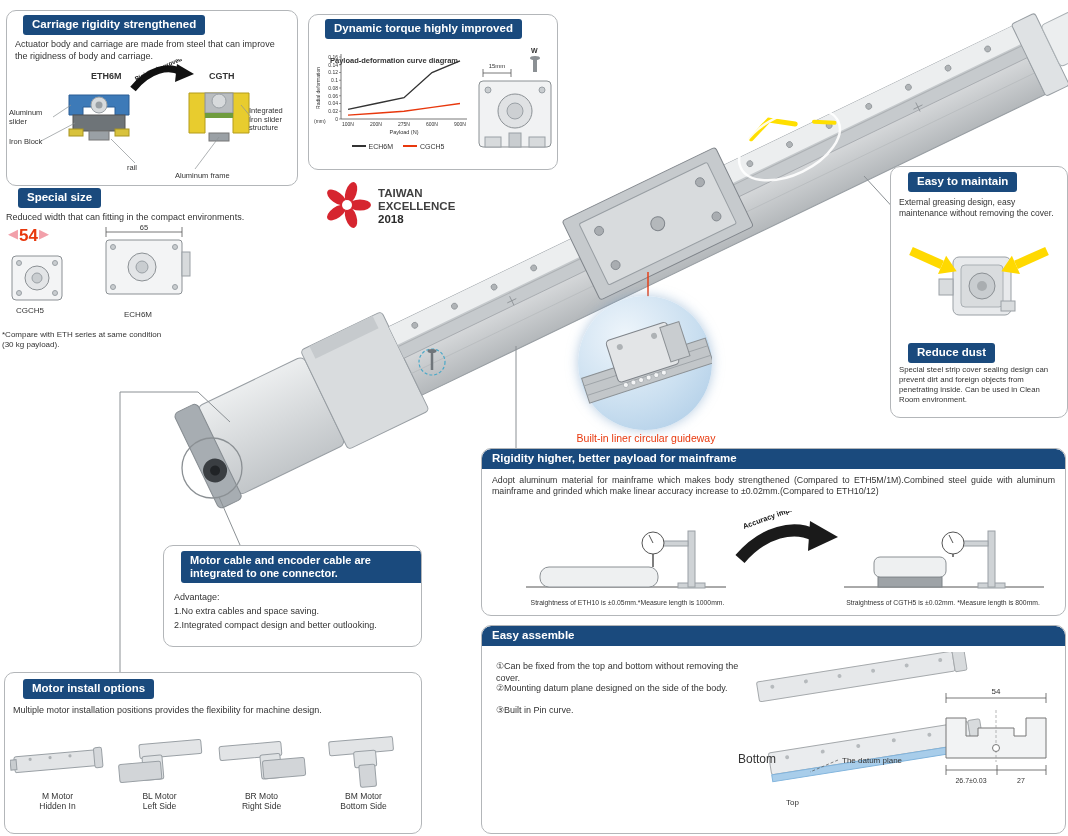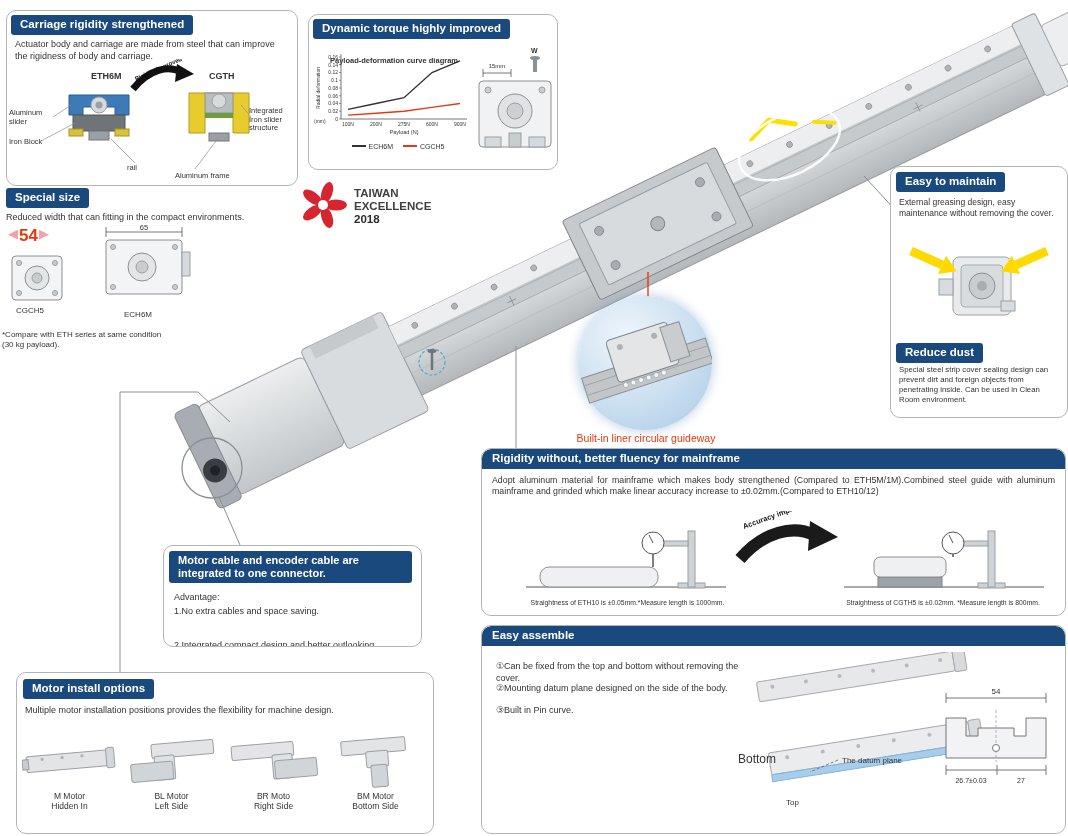--- a/index.html
+++ b/index.html
@@ -1,21 +1,21 @@
 <!DOCTYPE html>
 <html><head>
 <meta charset="utf-8">
 <style>
   html,body{margin:0;padding:0;background:#fff;}
   #page{position:relative;width:1068px;height:836px;background:#fff;overflow:hidden;
         font-family:"Liberation Sans",sans-serif;color:#333;}
   .abs{position:absolute;}
   .box{position:absolute;border:1px solid #b3b6b9;border-radius:10px;background:#fff;z-index:2;overflow:hidden;}
   .hdr{position:absolute;background:#1a4a7d;color:#fff;font-weight:bold;font-size:11.5px;
-       padding:3px 9px 4px 9px;border-radius:3px;line-height:1.15;white-space:nowrap;z-index:3;}
+       padding:3px 9px 4px 9px;border-radius:3px;line-height:1.15;white-space:nowrap;z-index:3;margin-left:12px;}
   .hdr.wrap{white-space:normal;}
   .hdr-full{position:absolute;left:0;top:0;width:100%;box-sizing:border-box;background:#1a4a7d;color:#fff;
        font-weight:bold;font-size:11.5px;padding:3px 10px 4px 10px;border-radius:9px 9px 0 0;line-height:1.15;z-index:3;}
   .t{position:absolute;color:#333;line-height:1.3;}
   .c{text-align:center;}
   .red{color:#e8380d;}
   svg{display:block;}
   .ovl{position:absolute;left:0;top:0;z-index:1;}
   .legend{position:absolute;font-size:7px;color:#333;white-space:nowrap;}
   .legend .dash{display:inline-block;width:14px;height:2px;margin:0 3px 2px 8px;vertical-align:middle;background:#333;}
@@ -224,21 +224,21 @@
         <circle cx="36" cy="30" r="8" fill="#cdd0d3" stroke="#9aa0a5"></circle>
         <circle cx="9" cy="9" r="3" fill="#c9cdd0" stroke="#9aa0a5"></circle>
           <circle cx="63" cy="9" r="3" fill="#c9cdd0" stroke="#9aa0a5"></circle>
         <rect x="6" y="56" width="16" height="10" fill="#d7dadc" stroke="#9aa0a5"></rect>
         <rect x="50" y="56" width="16" height="10" fill="#d7dadc" stroke="#9aa0a5"></rect>
         <rect x="30" y="52" width="12" height="14" fill="#c9cdd0" stroke="#9aa0a5"></rect>
       </g>
     </svg>
   </div>
 
-  <div class="abs" style="left:298px;top:178px;width:170px;height:58px;z-index:2;">
+  <div class="abs" style="left:322px;top:178px;width:170px;height:58px;z-index:2;">
     <svg class="abs" style="left:0;top:2px;" width="50" height="50">
       <g transform="translate(25,25)">
         <g fill="#d6252f">
           <ellipse cx="0" cy="-13" rx="5.5" ry="11" transform="rotate(18)"></ellipse>
           <ellipse cx="0" cy="-13" rx="5.5" ry="11" transform="rotate(90)"></ellipse>
           <ellipse cx="0" cy="-13" rx="5.5" ry="11" transform="rotate(162)"></ellipse>
           <ellipse cx="0" cy="-13" rx="5.5" ry="11" transform="rotate(234)"></ellipse>
           <ellipse cx="0" cy="-13" rx="5.5" ry="11" transform="rotate(306)"></ellipse>
         </g>
         <circle cx="0" cy="0" r="5" fill="#fff"></circle>
@@ -289,21 +289,21 @@
           <circle cx="66" cy="82" r="2.5"></circle>
             <circle cx="74" cy="82" r="2.5"></circle>
             <circle cx="82" cy="82" r="2.5"></circle>
         </g>
       </g>
     </svg>
   </div>
   <div class="t c red" style="left:548px;top:432px;width:196px;font-size:10.5px;z-index:2;">Built-in liner circular guideway</div>
 
   <div class="box" style="left:481px;top:448px;width:583px;height:166px;">
-    <div class="hdr-full">Rigidity without, better fluency for mainframe</div>
+    <div class="hdr-full">Rigidity higher, better payload for mainframe</div>
     <div class="t" style="left:10px;top:26px;width:563px;font-size:8.8px;text-align:justify;">Adopt aluminum material for mainframe which makes body strengthened (Compared to ETH5M/1M).Combined steel guide with aluminum mainframe and grinded which make linear accuracy increase to ±0.02mm.(Compared to ETH10/12)</div>
     <svg class="abs" style="left:38px;top:76px;" width="212" height="72">
       <line x1="6" y1="62" x2="206" y2="62" stroke="#555" stroke-width="1"></line>
       <rect x="20" y="42" width="118" height="20" rx="9" fill="#eef0f1" stroke="#8b9094"></rect>
       <rect x="158" y="58" width="27" height="5" fill="#cfd3d6" stroke="#9aa0a5"></rect>
       <rect x="168" y="6" width="7" height="56" fill="#cfd3d6" stroke="#9aa0a5"></rect>
       <rect x="135" y="16" width="33" height="5" fill="#cfd3d6" stroke="#9aa0a5"></rect>
       <circle cx="133" cy="18" r="11" fill="#fff" stroke="#555"></circle>
       <line x1="133" y1="18" x2="129" y2="10" stroke="#555" stroke-width="1"></line>
       <line x1="133" y1="29" x2="133" y2="42" stroke="#555" stroke-width="1.5"></line>
@@ -325,24 +325,24 @@
       <line x1="115" y1="29" x2="115" y2="32" stroke="#555" stroke-width="1.5"></line>
     </svg>
     <div class="t c" style="left:28px;top:150px;width:235px;font-size:6.8px;">Straightness of ETH10 is ±0.05mm.*Measure length is 1000mm.</div>
     <div class="t c" style="left:342px;top:150px;width:238px;font-size:6.8px;">Straightness of CGTH5 is ±0.02mm.  *Measure length is 800mm.</div>
   </div>
 
   <div class="box" style="left:163px;top:545px;width:257px;height:100px;">
     <div class="hdr wrap" style="left:5px;top:5px;width:243px;font-size:11px;box-sizing:border-box;">Motor cable and encoder cable are integrated  to one connector.</div>
     <div class="t" style="left:10px;top:46px;font-size:9px;">Advantage:</div>
     <div class="t" style="left:10px;top:60px;width:240px;font-size:9px;">1.No extra cables and space saving.</div>
-    <div class="t" style="left:10px;top:74px;width:240px;font-size:9px;margin-top:20px;">2.Integrated compact design and better outlooking.</div>
-  </div>
-
-  <div class="box" style="left:16px;top:672px;width:416px;height:160px;text-decoration:underline;">
+    <div class="t" style="left:10px;top:74px;width:240px;font-size:9px;">2.Integrated compact design and better outlooking.</div>
+  </div>
+
+  <div class="box" style="left:4px;top:672px;width:416px;height:160px;text-decoration:underline;">
     <div class="hdr" style="left:6px;top:6px;">Motor install options</div>
     <div class="t" style="left:8px;top:32px;width:400px;font-size:9px;">Multiple motor installation positions provides the flexibility for machine design.</div>
     <div class="opt" style="left:104px;top:50px;">
       <svg width="96" height="68" style="margin:0 auto;">
         <g transform="rotate(-5 48 34)">
           <rect x="28" y="20" width="62" height="14" rx="2" fill="#e2e4e6" stroke="#9aa0a5"></rect>
           <rect x="30" y="32" width="20" height="24" rx="2" fill="#dfe2e4" stroke="#9aa0a5"></rect>
           <rect x="6" y="38" width="42" height="18" rx="2" fill="#d2d5d8" stroke="#9aa0a5"></rect>
         </g>
       </svg>

